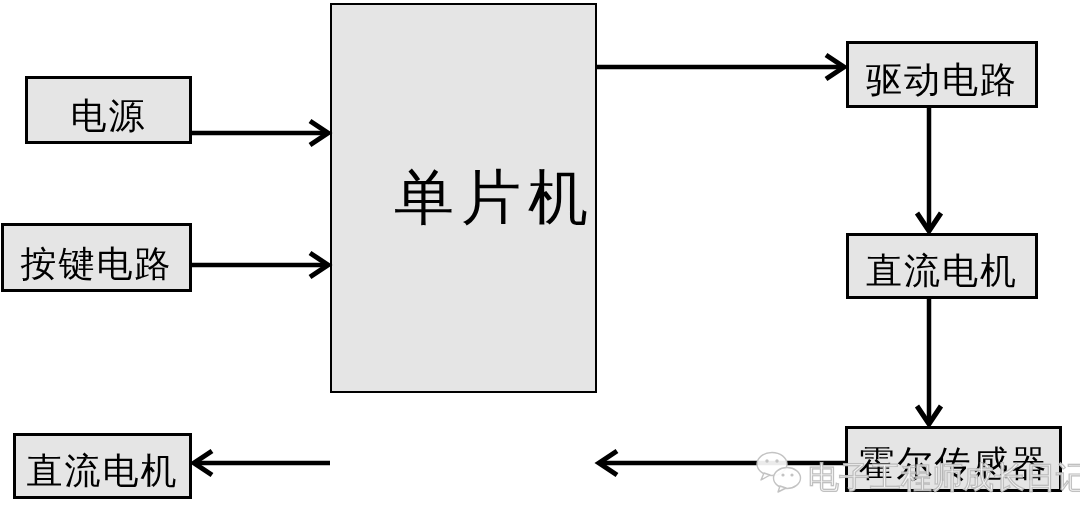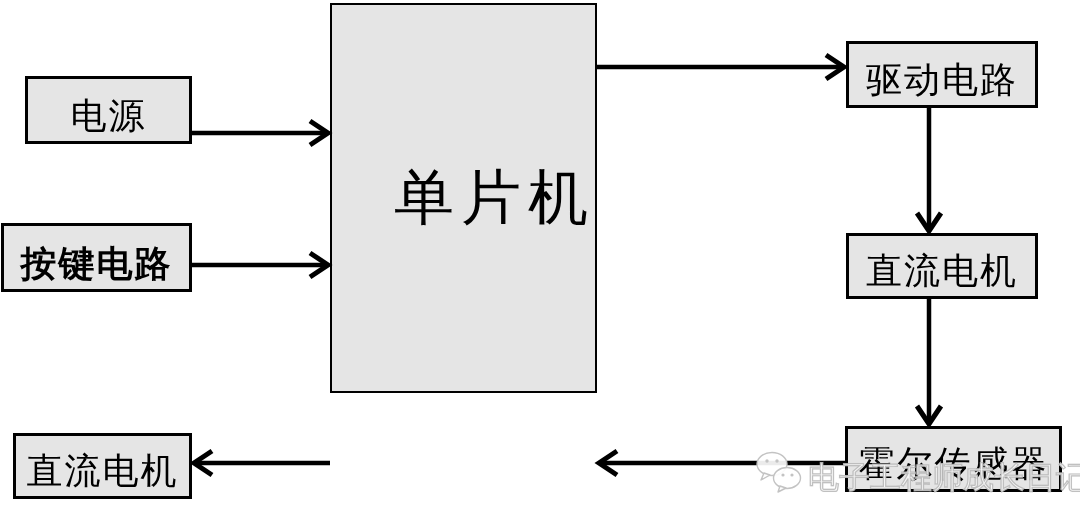--- a/index.html
+++ b/index.html
@@ -19,21 +19,21 @@
     display: flex;
     align-items: flex-end;
     justify-content: center;
     font-size: 36px;
     letter-spacing: 2px;
     color: #000;
     z-index: 1;
     white-space: nowrap;
   }
   .box-power   { left: 25px;  top: 76px;  width: 167px; height: 68px; }
-  .box-key     { left: 1px;   top: 223px; width: 191px; height: 69px; font-weight: bold; }
+  .box-key     { left: 1px;   top: 223px; width: 191px; height: 69px; }
   .box-display { left: 13px;  top: 433px; width: 179px; height: 66px; }
   .box-mcu {
     left: 330px; top: 3px; width: 267px; height: 390px;
     border-width: 2px;
     flex-direction: column;
     font-size: 60px;
     letter-spacing: 7px;
     line-height: 1.22;
   }
   .box-drive   { left: 846px; top: 41px;  width: 192px; height: 67px; }

